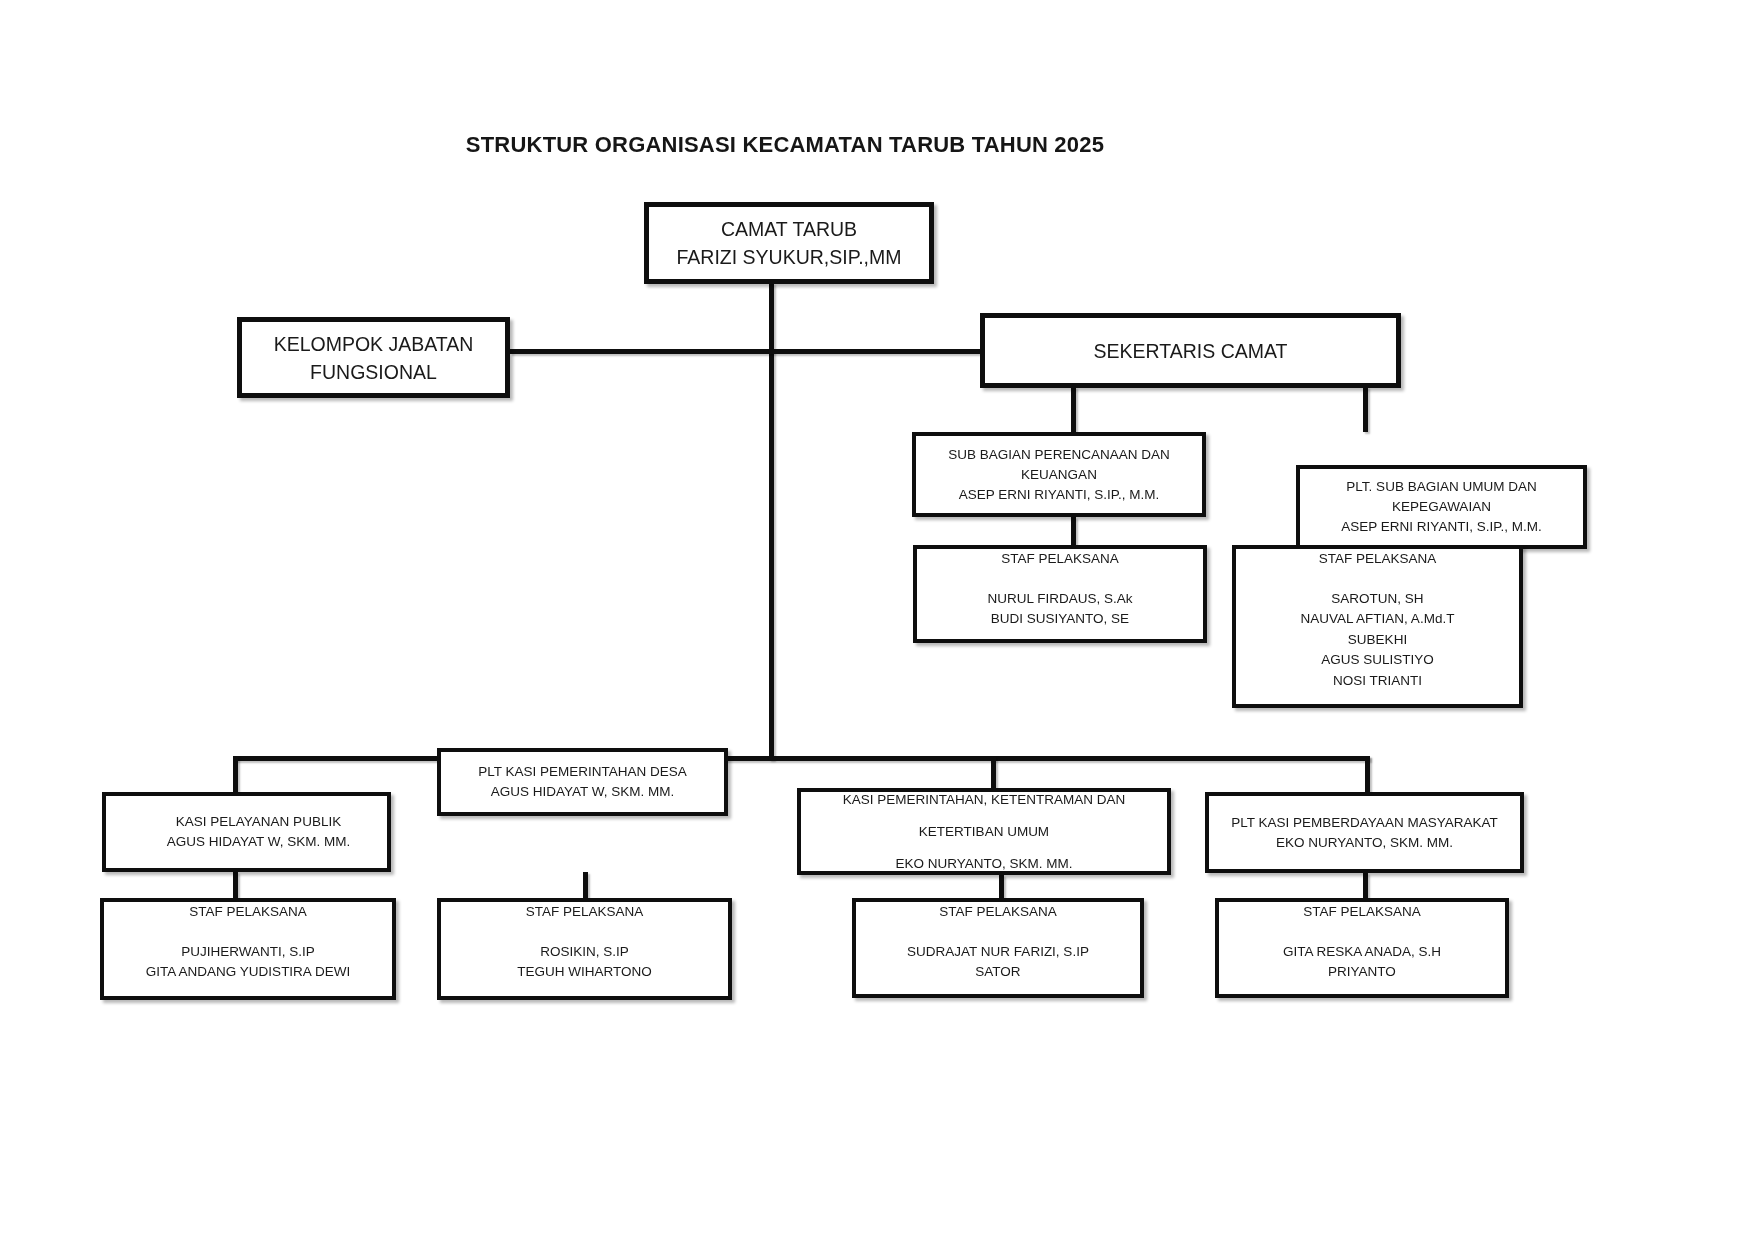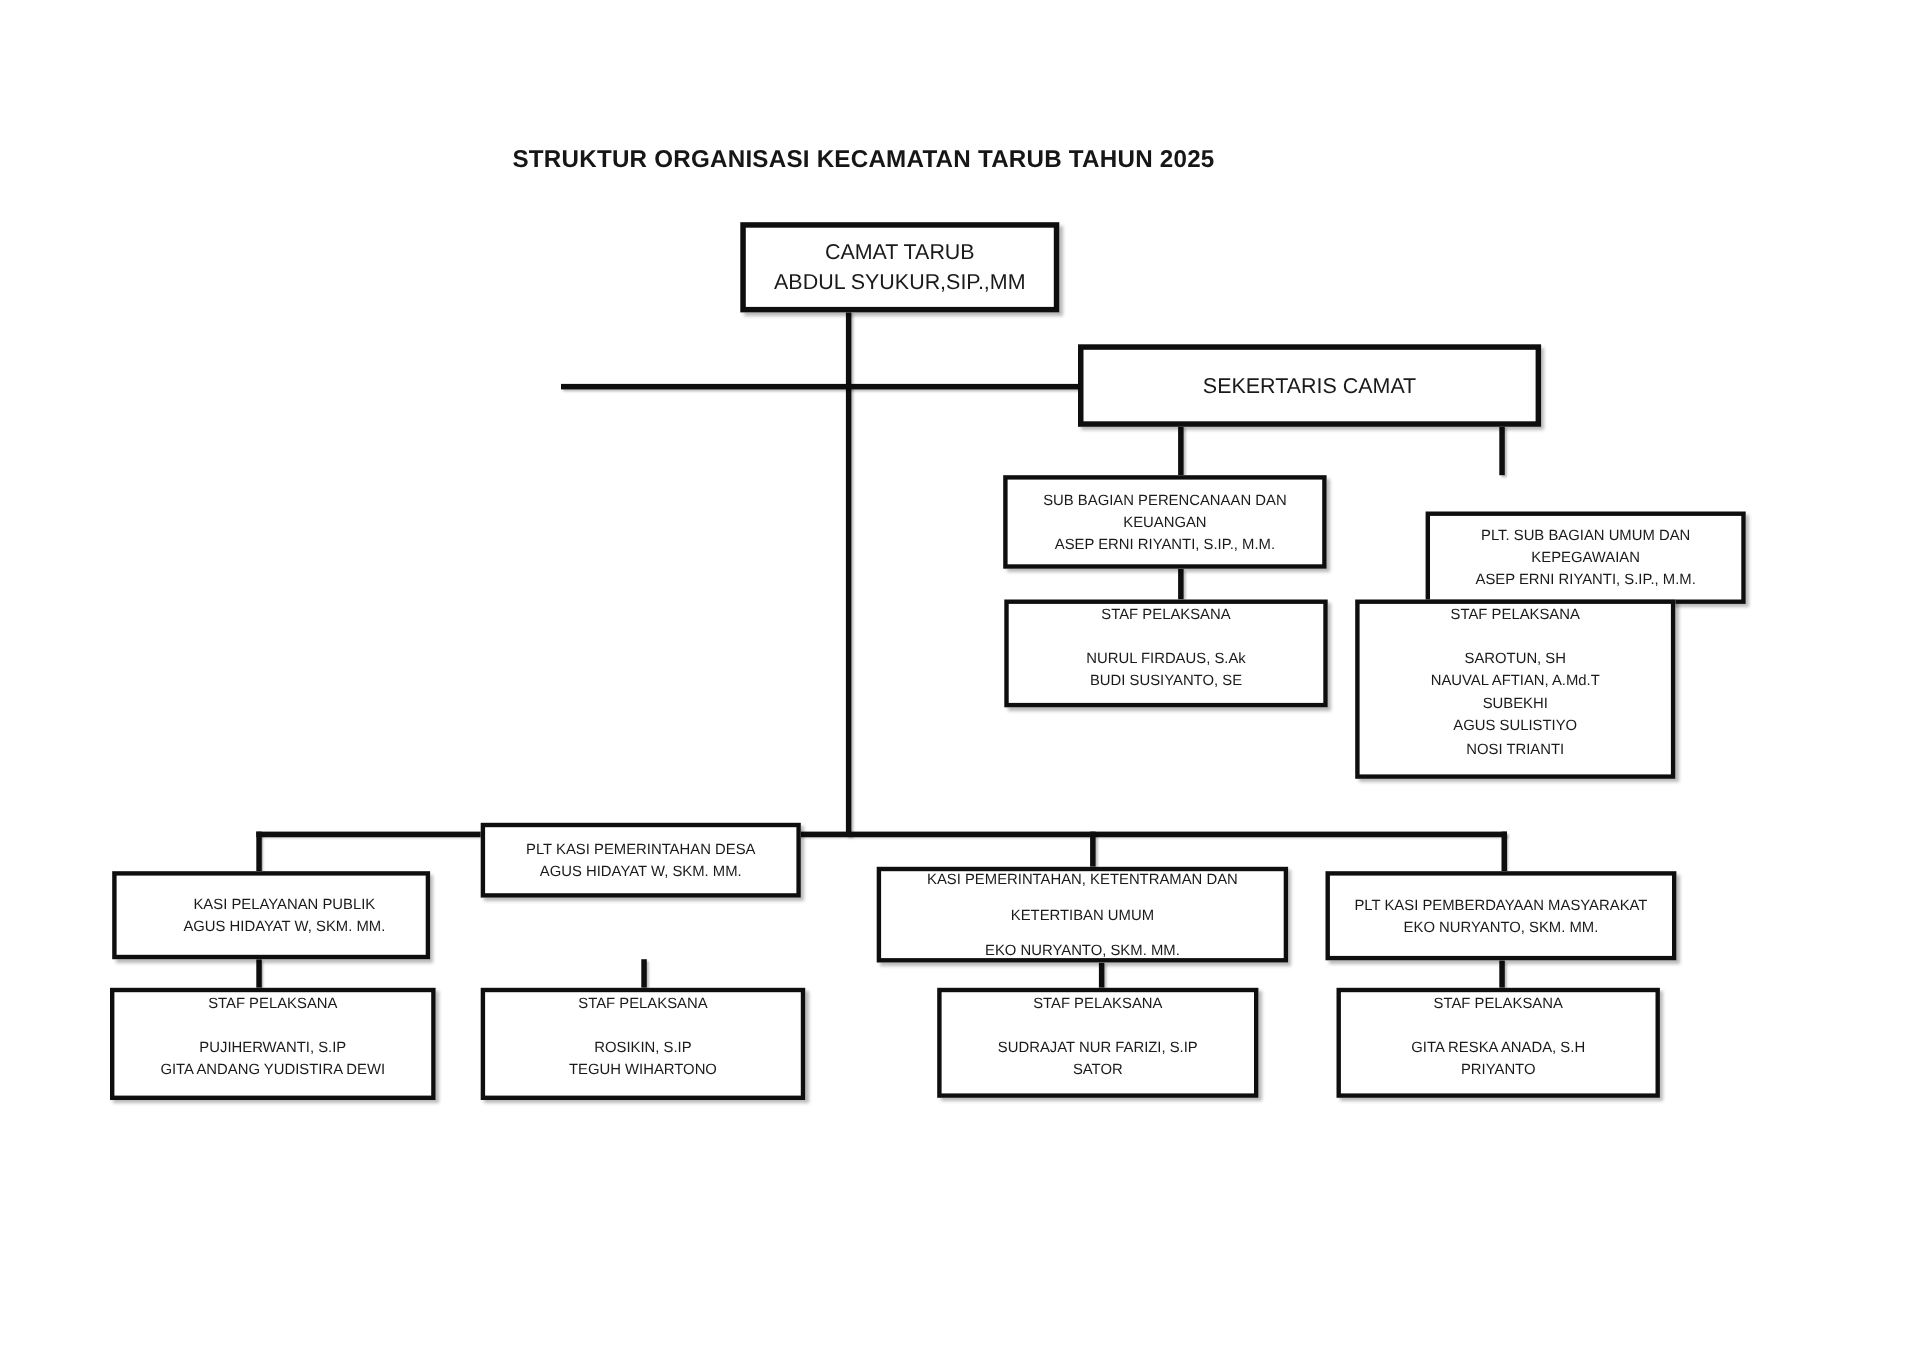--- a/index.html
+++ b/index.html
@@ -74,25 +74,29 @@
   <div class="hline" style="left:233px; top:756px; width:1137px;"></div>
   <div class="vline" style="left:233px; top:756px; height:36px;"></div>
   <div class="vline" style="left:583px; top:756px; height:36px;"></div>
   <div class="vline" style="left:991px; top:756px; height:32px;"></div>
   <div class="vline" style="left:1365px; top:756px; height:36px;"></div>
   <div class="vline" style="left:233px; top:872px; height:26px;"></div>
   <div class="vline" style="left:583px; top:872px; height:26px;"></div>
   <div class="vline" style="left:999px; top:875px; height:23px;"></div>
   <div class="vline" style="left:1363px; top:873px; height:25px;"></div>
 
-  <div class="node big" style="left:673px; top:202px; width:290px; height:82px;">
+  <div class="node big" style="left:644px; top:202px; width:290px; height:82px;">
     <div class="ln">CAMAT TARUB</div>
-    <div class="ln">ABDUL SYUKUR,SIP.,MM</div>
+    <div class="ln">FARIZI SYUKUR,SIP.,MM</div>
   </div>
 
+  <div class="node big" style="left:237px; top:317px; width:273px; height:81px;">
+    <div class="ln">KELOMPOK JABATAN</div>
+    <div class="ln">FUNGSIONAL</div>
+  </div>
 
   <div class="node big" style="left:980px; top:313px; width:421px; height:75px;">
     <div class="ln">SEKERTARIS CAMAT</div>
   </div>
 
   <div class="node small" style="left:912px; top:432px; width:294px; height:85px;">
     <div class="ln">SUB BAGIAN PERENCANAAN DAN</div>
     <div class="ln">KEUANGAN</div>
     <div class="ln">ASEP ERNI RIYANTI, S.IP., M.M.</div>
   </div>

